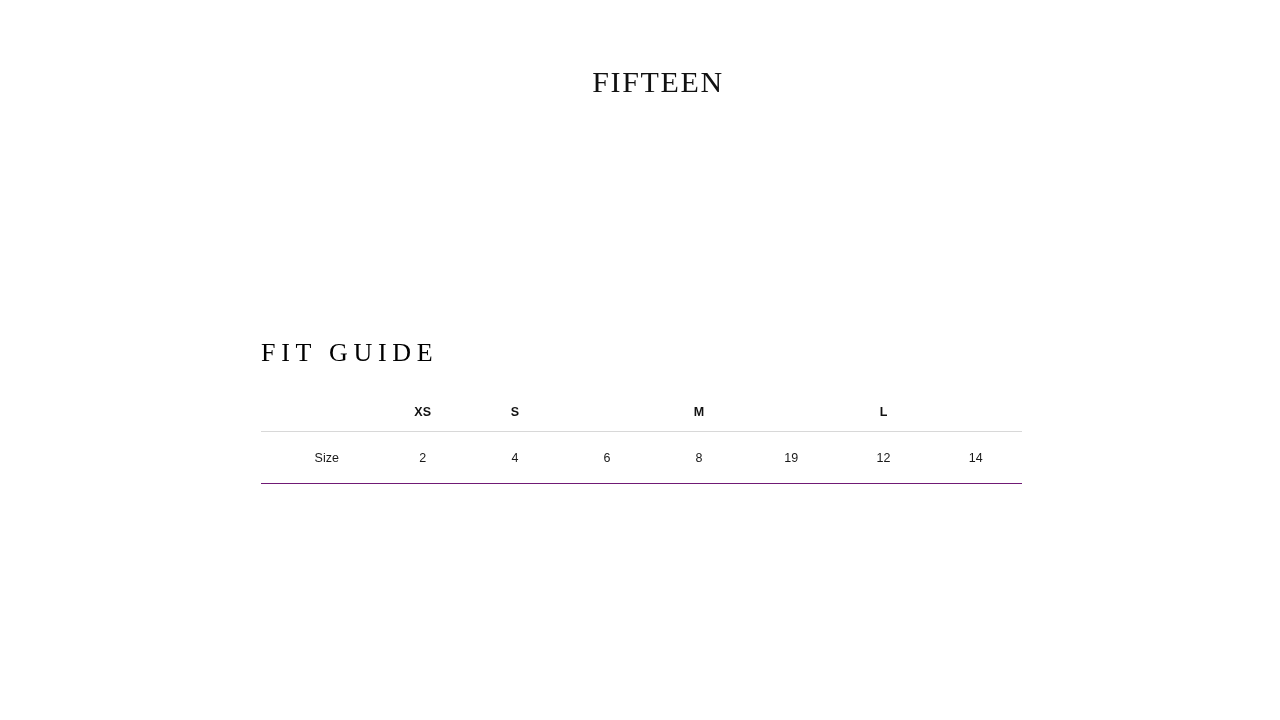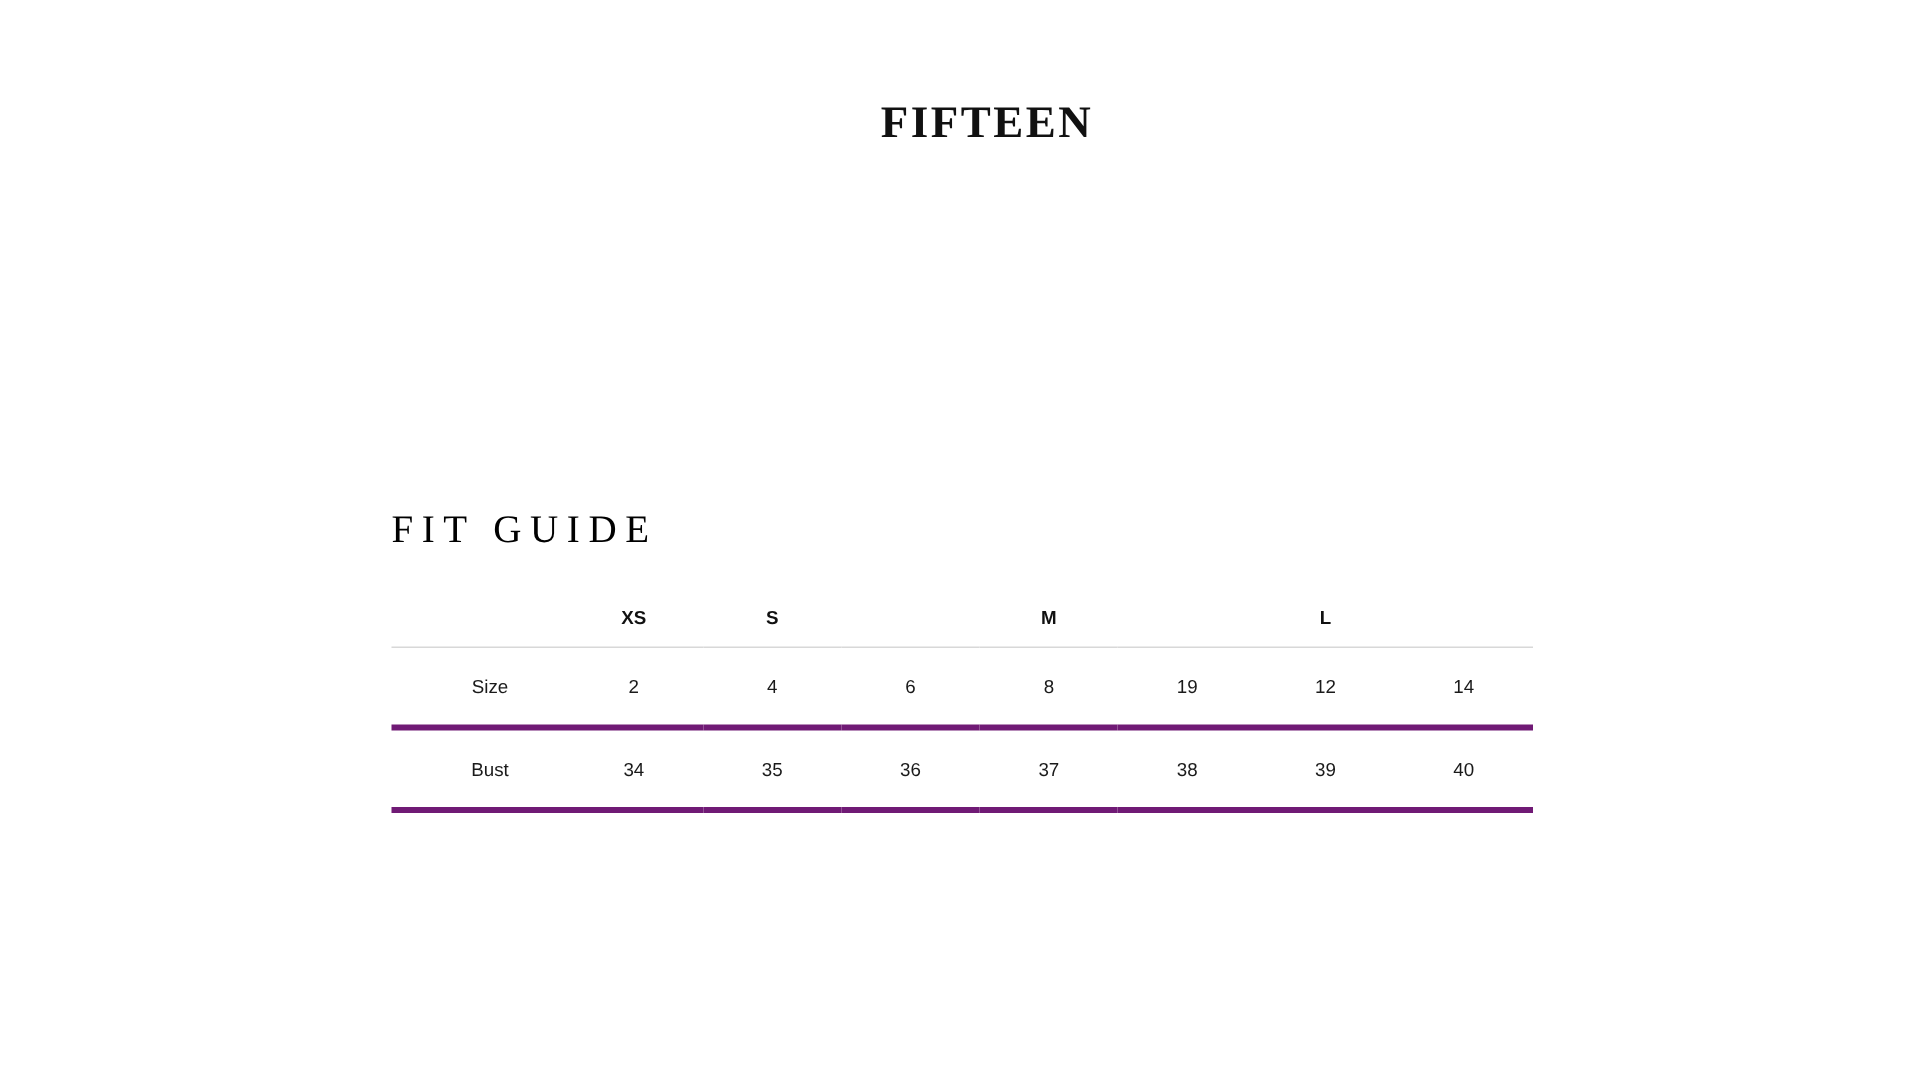--- a/index.html
+++ b/index.html
@@ -24,21 +24,21 @@
     width: 1280px;
     text-align: center;
     font-family: "Liberation Serif", serif;
     color: #111111;
     line-height: 1.08;
   }
   .logo-line {
     display: block;
     font-size: 30px;
     letter-spacing: 0.055em;
-    font-weight: 700;
+    font-weight: 400;
     padding-left: 36px;
   }
 
   
   .fit-title {
     position: absolute;
     top: 338px;
     left: 261px;
     font-family: "Liberation Serif", serif;
     font-size: 26px;
@@ -67,21 +67,21 @@
   .size-table thead th {
     height: 39px;
     font-weight: bold;
     font-size: 12.5px;
     color: #111;
   }
   .size-table thead tr {
     border-bottom: 1px solid #d8d8d8;
   }
   .size-table tbody tr {
-    border-bottom: 4px solid #701a75;
+    border-bottom: 1px solid #701a75;
   }
   .size-table tbody td {
     height: 51px;
   }
   .row-label {
     font-weight: bold;
     color: #111;
   }
 
   
@@ -114,24 +114,14 @@
     <tr>
       <td class="col-label row-label">Size</td>
       <td class="col-d">2</td>
       <td class="col-d">4</td>
       <td class="col-d">6</td>
       <td class="col-d">8</td>
       <td class="col-d">19</td>
       <td class="col-d">12</td>
       <td class="col-d">14</td>
     </tr>
-    <tr>
-      <td class="col-label row-label">Bust</td>
-      <td class="col-d">34</td>
-      <td class="col-d">35</td>
-      <td class="col-d">36</td>
-      <td class="col-d">37</td>
-      <td class="col-d">38</td>
-      <td class="col-d">39</td>
-      <td class="col-d">40</td>
-    </tr>
   </tbody>
 </table>
 
 </body></html>

